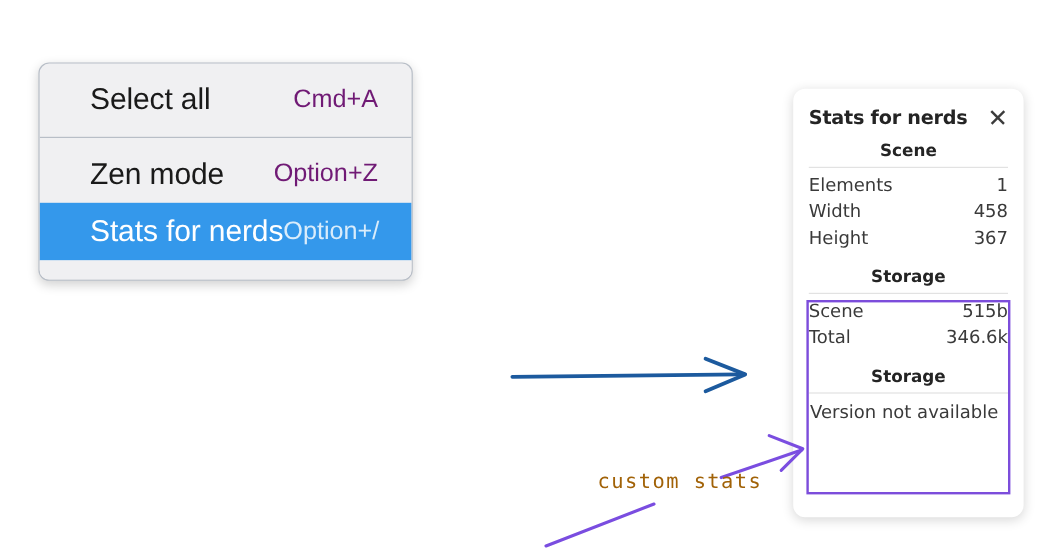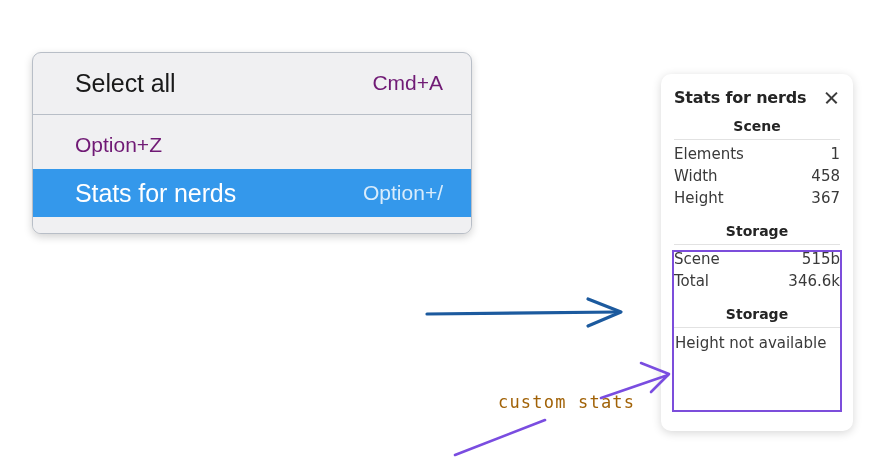--- a/index.html
+++ b/index.html
@@ -13,21 +13,21 @@
     font-family: "Liberation Sans", sans-serif;
     position: relative;
     overflow: hidden;
   }
 
   
   #context-menu {
     position: absolute;
     left: 32px;
     top: 52px;
-    width: 440px;
+    width: 312px;
     background: #f0f0f2;
     border: 1px solid #b8bec7;
     border-radius: 9px;
     box-shadow: 0 3px 9px rgba(0,0,0,0.18);
     box-sizing: border-box;
     overflow: hidden;
   }
   .menu-group {
     padding: 6px 0 7px 0;
   }
@@ -186,20 +186,21 @@
 
   <div class="menu-group">
     <div class="menu-item">
       <span class="mi-label">Select all</span>
       <span class="mi-shortcut">Cmd+A</span>
     </div>
   </div>
 
   <div class="menu-group group-lower">
     <div class="menu-item">
+      <span class="mi-label">Zen mode</span>
       <span class="mi-shortcut">Option+Z</span>
     </div>
     <div class="menu-item selected">
       <span class="mi-label">Stats for nerds</span>
       <span class="mi-shortcut">Option+/</span>
     </div>
     <div class="menu-footer"></div>
   </div>
 
 </div>
@@ -232,21 +233,21 @@
     <span class="sr-key">Scene</span>
     <span class="sr-val">515b</span>
   </div>
   <div class="stat-row">
     <span class="sr-key">Total</span>
     <span class="sr-val">346.6k</span>
   </div>
 
   <div class="section-title" style="margin-top:14px;">Storage</div>
   <div class="section-rule"></div>
-  <div class="version-line">Height not available</div>
+  <div class="version-line">Version not available</div>
 
 </div>
 
 <div id="custom-stats-box"></div>
 
 <svg id="annotations" viewBox="0 0 873 461" xmlns="http://www.w3.org/2000/svg">
 
   <g>
     <path d="M427 314 L618 312" stroke="#1c5a9e" stroke-width="3.2" stroke-linecap="round" fill="none"></path>
     <path d="M588 299 L621 312 L588 326" stroke="#1c5a9e" stroke-width="3.2" stroke-linecap="round" stroke-linejoin="round" fill="none"></path>

